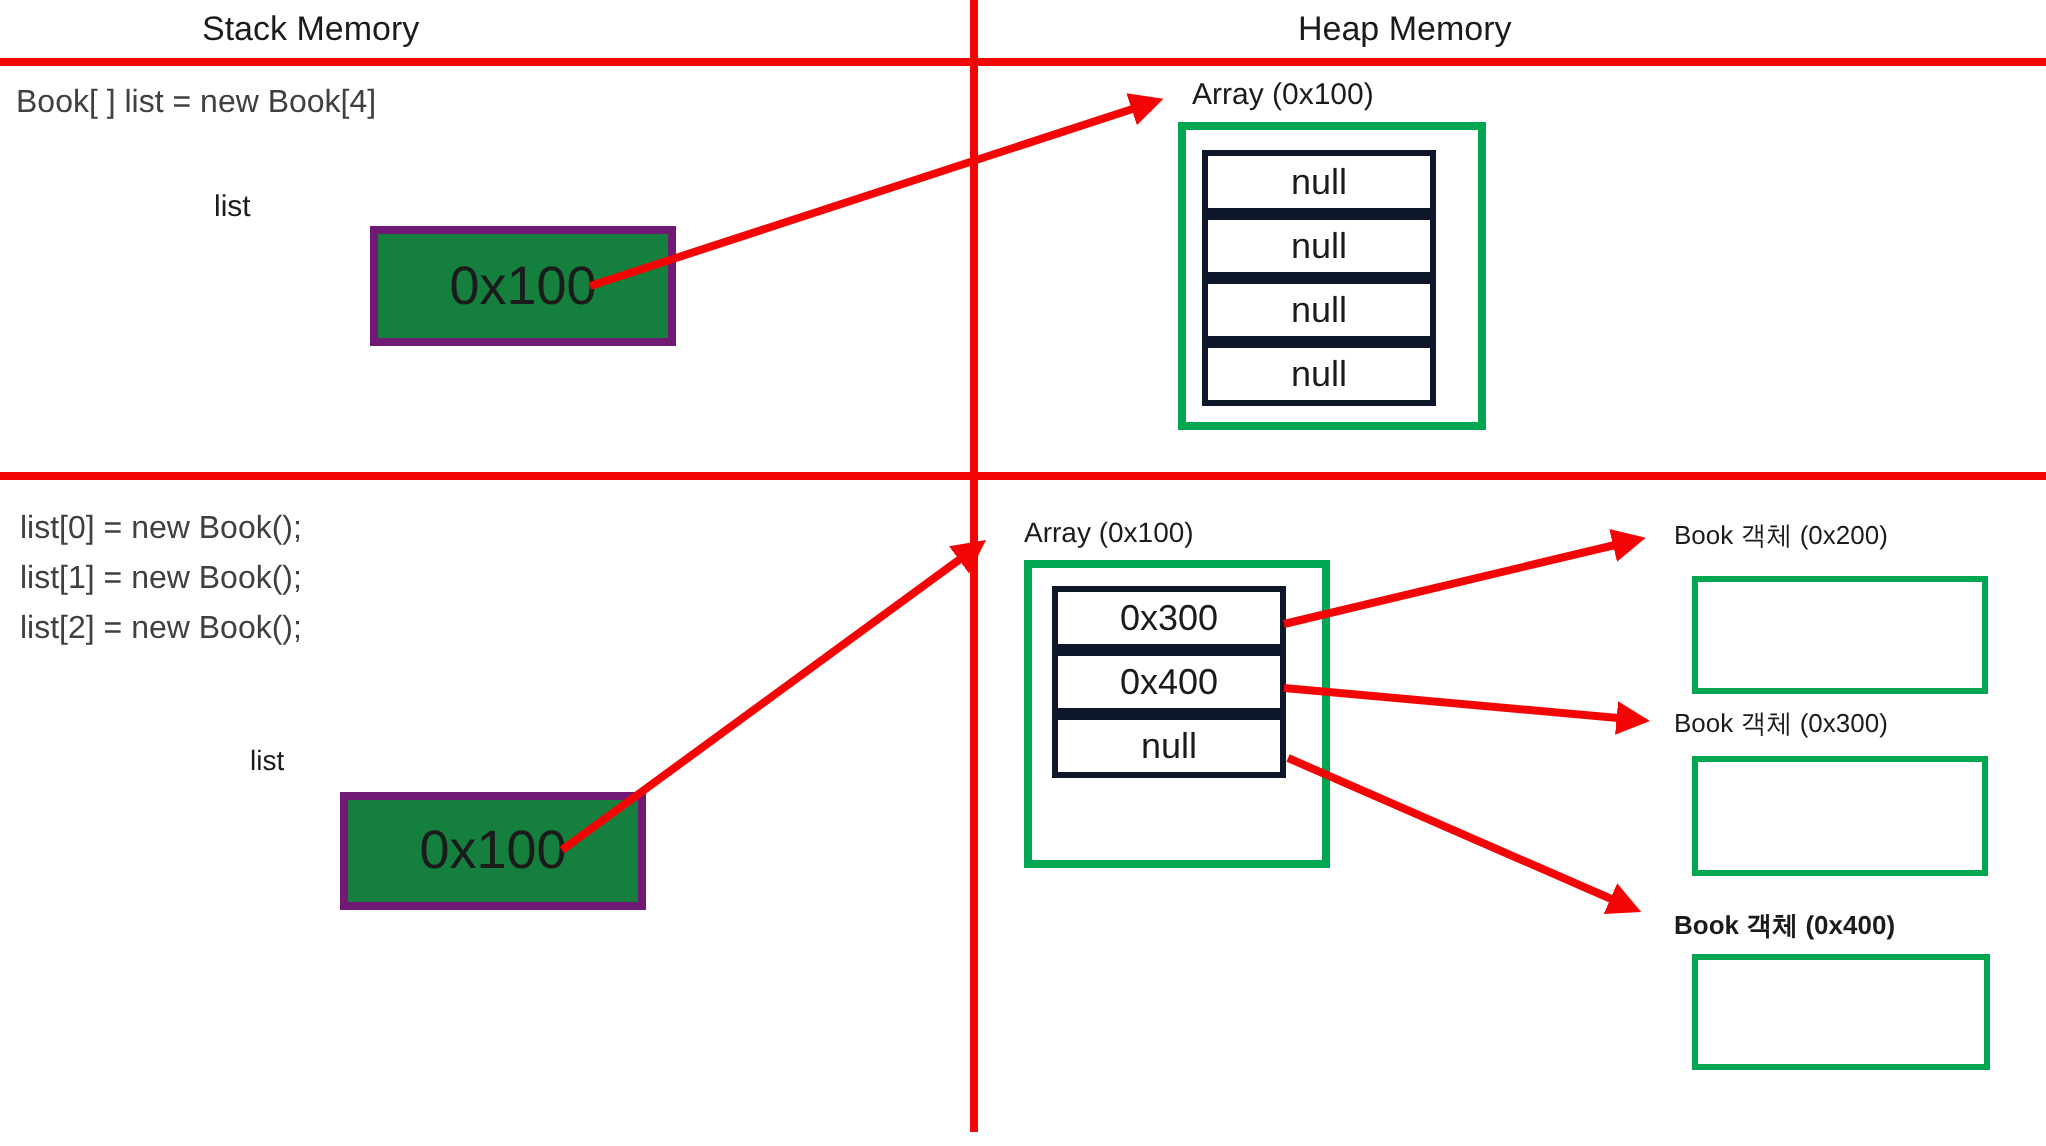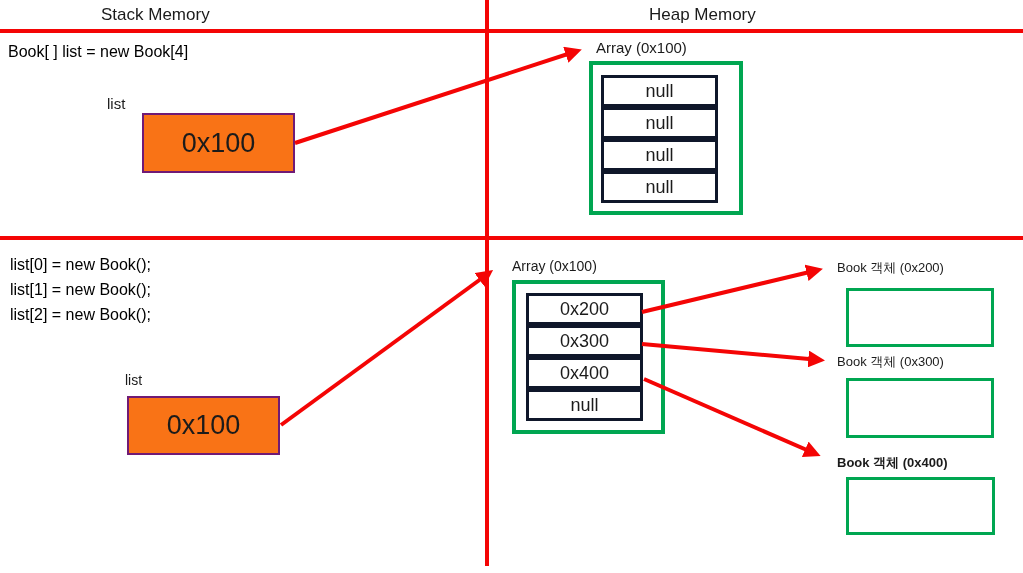--- a/index.html
+++ b/index.html
@@ -17,30 +17,30 @@
   .hline{position:absolute;left:0;width:1023px;height:4px;background:#f40505;}
   .vline{position:absolute;width:4px;background:#f40505;}
 
   
   .section-title{
     position:absolute;top:5px;width:220px;
     text-align:left;font-size:17px;color:#1b1b1b;
   }
 
   
-  .code{font-size:16px;color:#000000;white-space:pre;}
+  .code{font-size:16px;color:#404040;white-space:pre;}
   .code-line{height:25px;line-height:25px;}
 
   
   .var-label{position:absolute;font-size:15px;color:#1b1b1b;}
   .var-box{
     position:absolute;box-sizing:border-box;
-    border:2px solid #701a75;background:#f97316;
+    border:4px solid #701a75;background:#15803d;
     display:flex;align-items:center;justify-content:center;
-    font-size:27px;color:#1b1b1b;
+    font-size:27px;color:#1b1b1b;margin-left:43px;
   }
 
   
   .array-label{position:absolute;color:#1b1b1b;}
   .array-outer{
     position:absolute;box-sizing:border-box;
     border:4px solid #00a651;background:#ffffff;
   }
   .cell{
     box-sizing:border-box;width:117px;height:32px;
@@ -94,21 +94,20 @@
   </div>
 
   <div class="var-label" style="left:125px;top:372px;font-size:14px;">list</div>
   <div class="var-box" style="left:127px;top:396px;width:153px;height:59px;">
     <span>0x100</span>
   </div>
 
   <div class="array-label" style="left:512px;top:258px;font-size:14px;">Array (0x100)</div>
   <div class="array-outer" style="left:512px;top:280px;width:153px;height:154px;">
     <div style="margin:9px 0 0 10px;">
-      <div class="cell">0x200</div>
       <div class="cell">0x300</div>
       <div class="cell">0x400</div>
       <div class="cell">null</div>
     </div>
   </div>
 
   <div class="obj-label" style="left:837px;top:259px;">Book 객체 (0x200)</div>
   <div class="obj-box" style="left:846px;top:288px;width:148px;height:59px;"></div>
 
   <div class="obj-label" style="left:837px;top:353px;">Book 객체 (0x300)</div>

